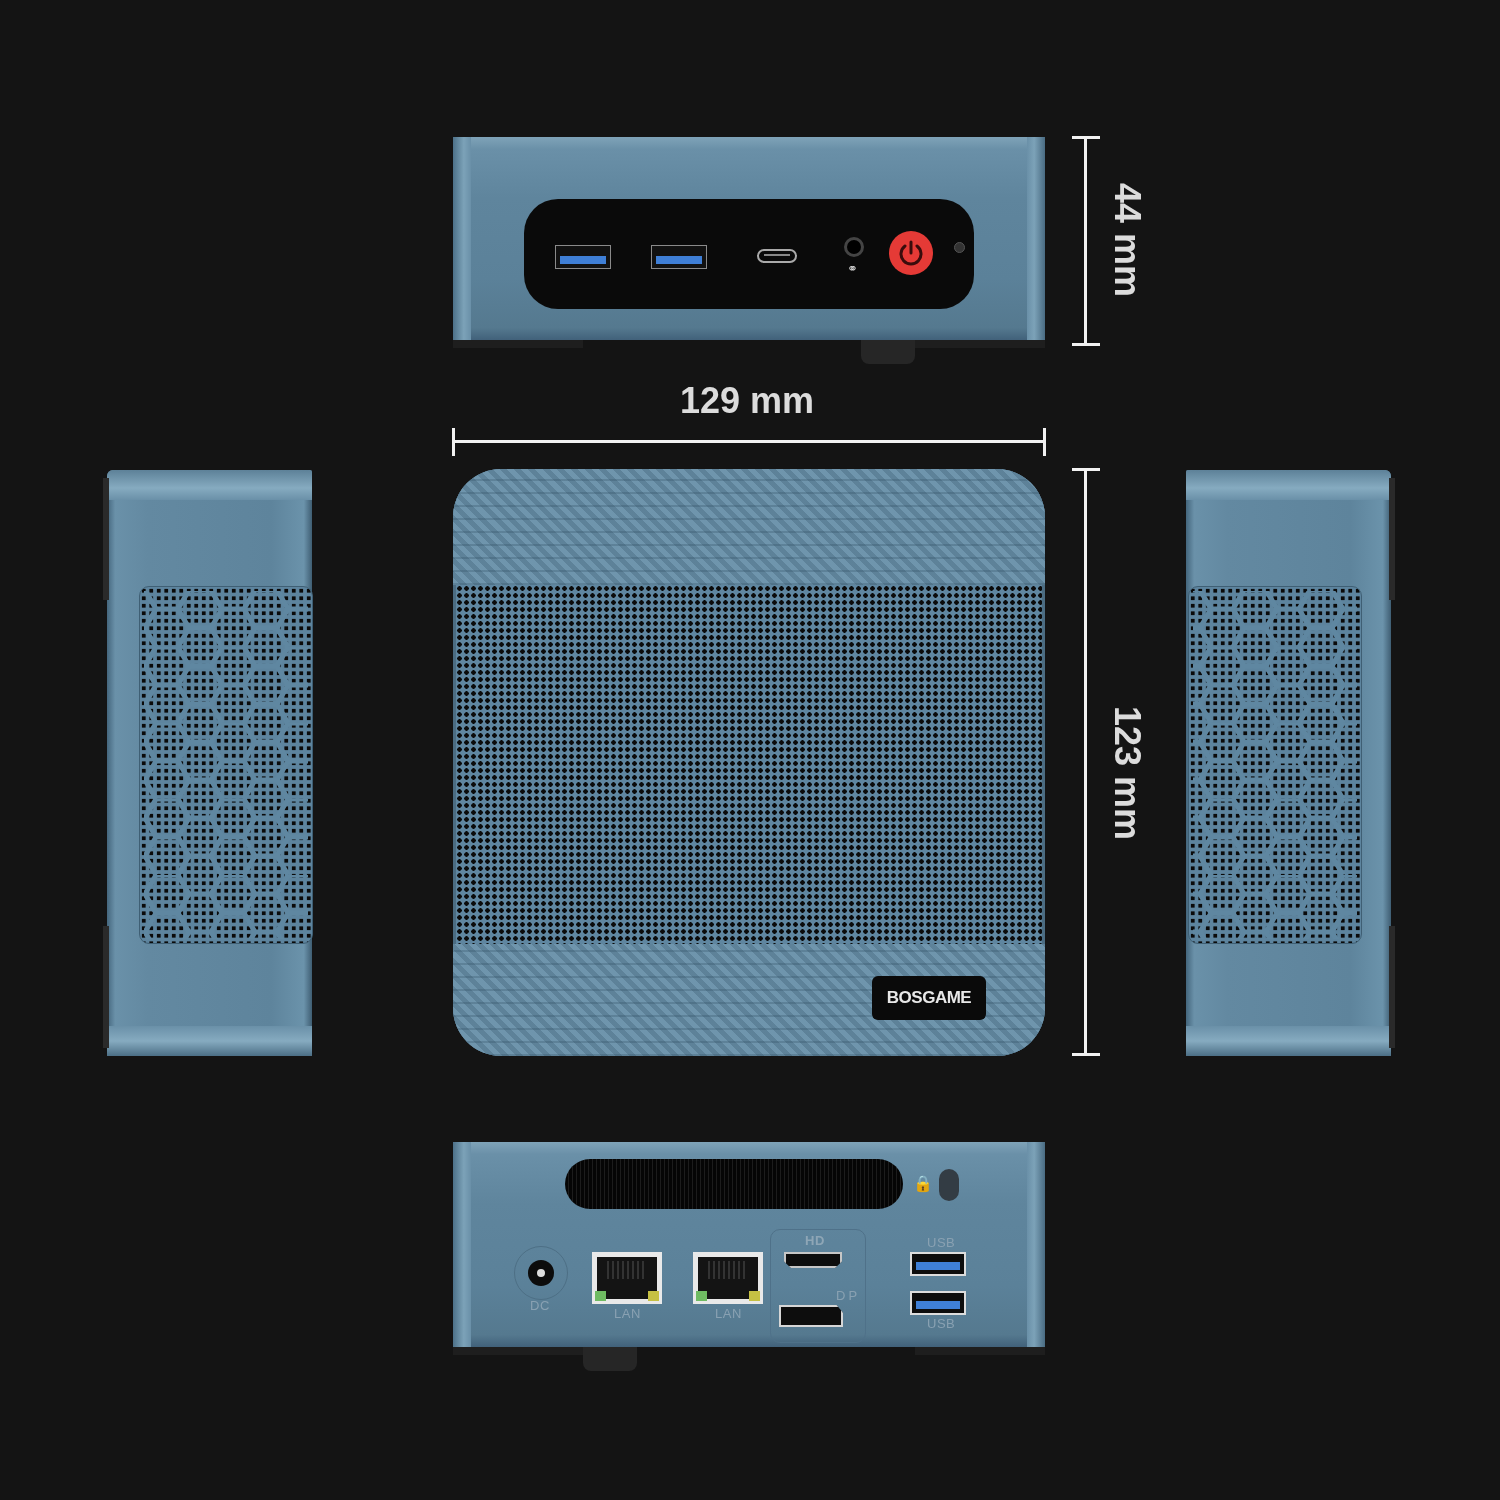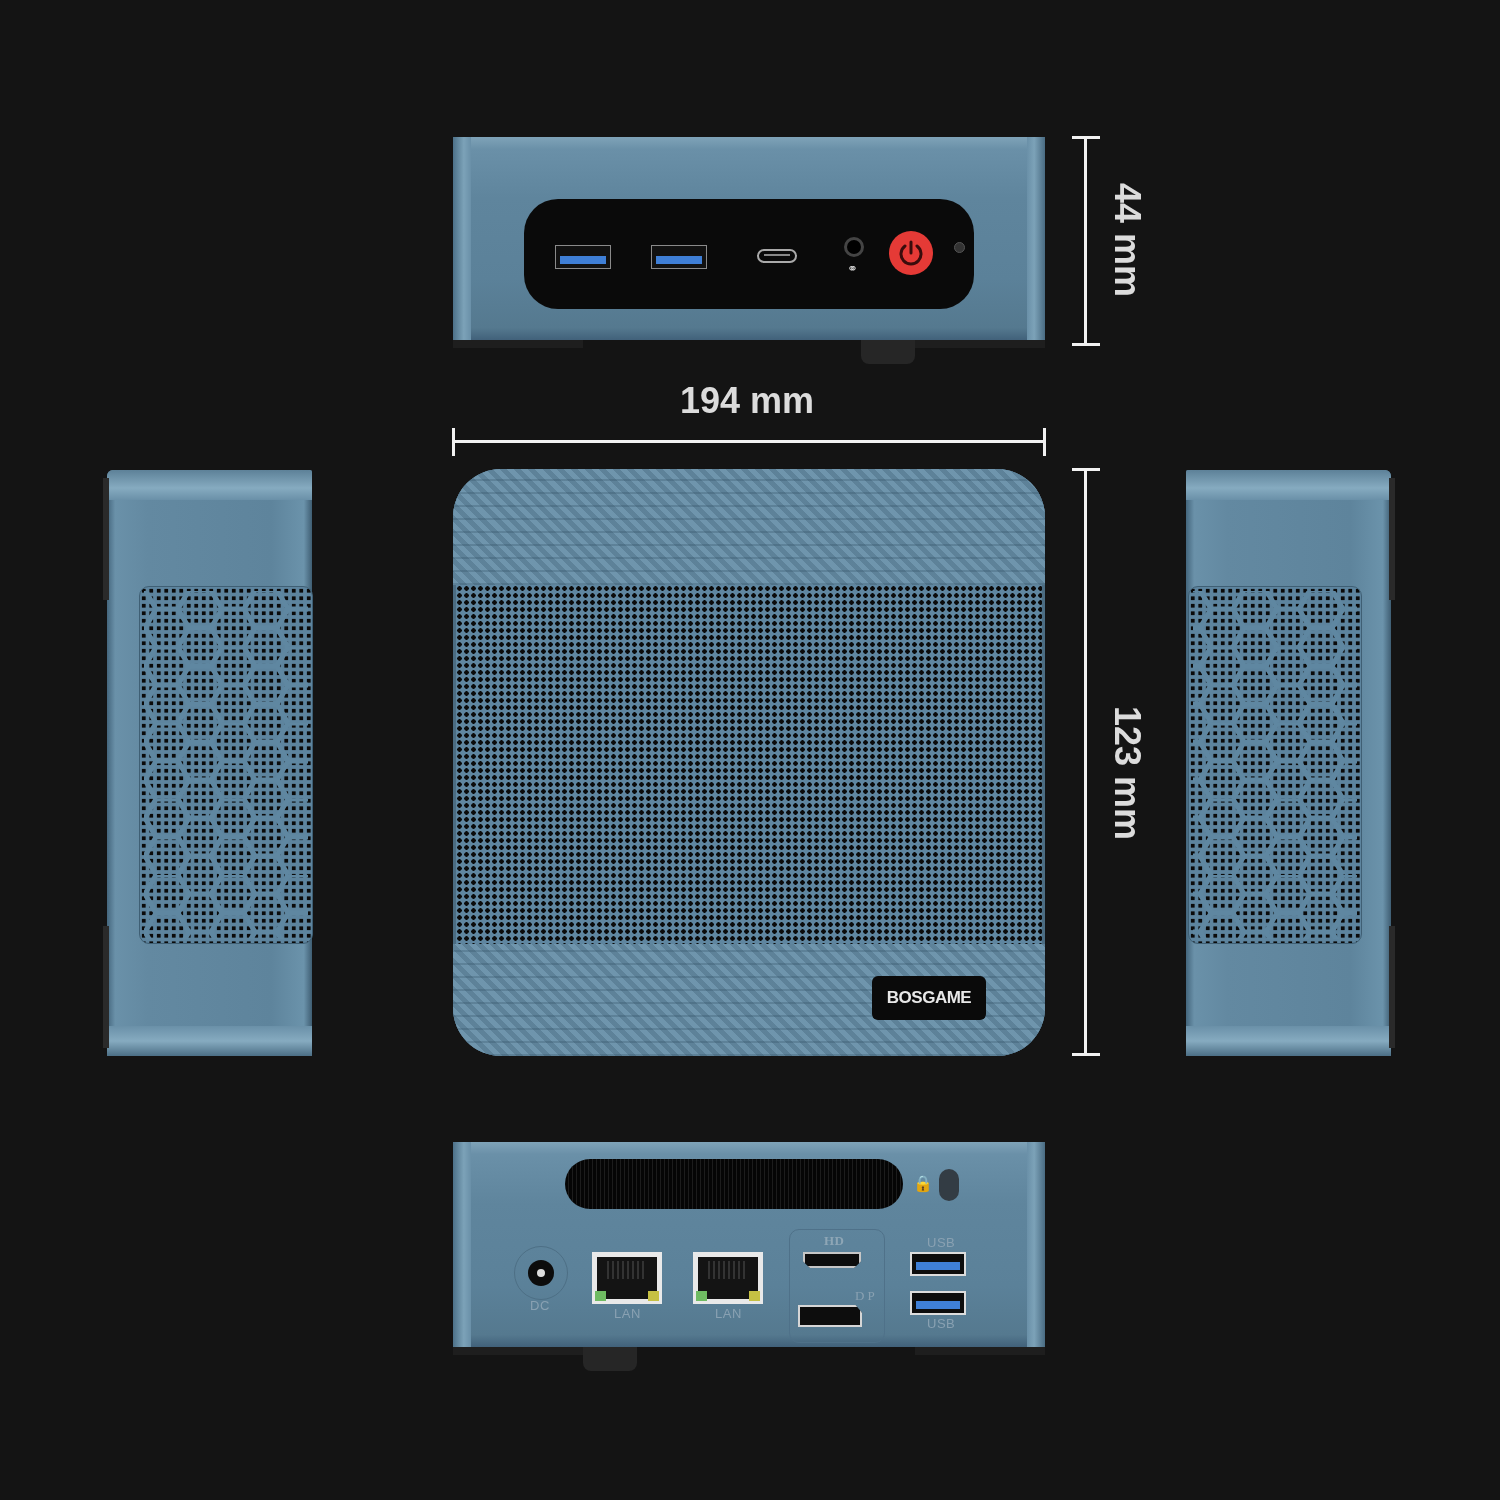--- a/index.html
+++ b/index.html
@@ -33,21 +33,21 @@
   .dc-ring { width:52px; height:52px; border-radius:50%; border:1px solid #4d6f85; position:absolute; }
   .dc-jack { width:26px; height:26px; border-radius:50%; background:#0c0c0c; position:absolute; left:13px; top:13px; }
   .dc-jack::after { content:""; position:absolute; left:9px; top:9px; width:8px; height:8px; border-radius:50%; background:#ddd; }
   .rj45 { width:70px; height:52px; background:#e9e9e9; position:absolute; box-sizing:border-box; padding:4px; }
   .rj45 .hole { position:absolute; left:5px; top:5px; right:5px; bottom:5px; background:#141414; }
   .rj45 .hole::before { content:""; position:absolute; left:10px; right:10px; top:4px; height:18px; background:repeating-linear-gradient(90deg,#333 0 2px,#141414 2px 5px); }
   .rj45 .ledg, .rj45 .ledy { position:absolute; bottom:3px; width:11px; height:10px; }
   .rj45 .ledg { left:3px; background:#6fbb62; }
   .rj45 .ledy { right:3px; background:#c6c043; }
   .label-port { color:#89a1b2; font-size:13px; position:absolute; letter-spacing:0.5px; }
-  .av-box { left:336px; top:87px; width:94px; height:112px; border:1px solid #4f7189; border-radius:10px;font-family:Liberation Serif, serif; }
+  .av-box { left:317px; top:87px; width:94px; height:112px; border:1px solid #4f7189; border-radius:10px; }
   .hdmi { width:58px; height:16px; background:#0d0d0d; border:2px solid #c6c6c6; position:absolute; clip-path:polygon(0 0,100% 0,100% 60%,88% 100%,12% 100%,0 60%); box-sizing:border-box; }
   .dp { width:64px; height:22px; background:#0d0d0d; border:2px solid #d6d6d6; position:absolute; clip-path:polygon(0 0,90% 0,100% 35%,100% 100%,0 100%); box-sizing:border-box; }
   .usb-b { width:56px; height:24px; background:#0d0d0d; border:2px solid #ddd; position:absolute; box-sizing:border-box; }
   .usb-b .tongue { position:absolute; left:4px; right:4px; bottom:4px; height:8px; background:#3f7fd6; }
 
   
   #top { left:453px; top:469px; width:592px; height:587px; border-radius:48px; overflow:hidden;
     background: #6a8fa6;
     box-shadow: inset 0 0 0 3px #4b6c82;
   }
@@ -109,21 +109,21 @@
     </div>
     <div class="led" style="left:430px;top:43px;"></div>
   </div>
 </div>
 
 <div class="dim" style="left:1072px;top:136px;width:28px;height:3px;"></div>
 <div class="dim" style="left:1084px;top:136px;width:3px;height:210px;"></div>
 <div class="dim" style="left:1072px;top:343px;width:28px;height:3px;"></div>
 <div class="dim-text vert" style="left:1148px;top:183px;">44 mm</div>
 
-<div class="dim-text" style="left:680px;top:380px;">194 mm</div>
+<div class="dim-text" style="left:680px;top:380px;">129 mm</div>
 <div class="dim" style="left:453px;top:440px;width:592px;height:3px;"></div>
 <div class="dim" style="left:452px;top:428px;width:3px;height:28px;"></div>
 <div class="dim" style="left:1043px;top:428px;width:3px;height:28px;"></div>
 
 <div class="dim" style="left:1072px;top:468px;width:28px;height:3px;"></div>
 <div class="dim" style="left:1084px;top:468px;width:3px;height:588px;"></div>
 <div class="dim" style="left:1072px;top:1053px;width:28px;height:3px;"></div>
 <div class="dim-text vert" style="left:1148px;top:706px;">123 mm</div>
 
 <div id="left-side" class="abs side metal-v">

